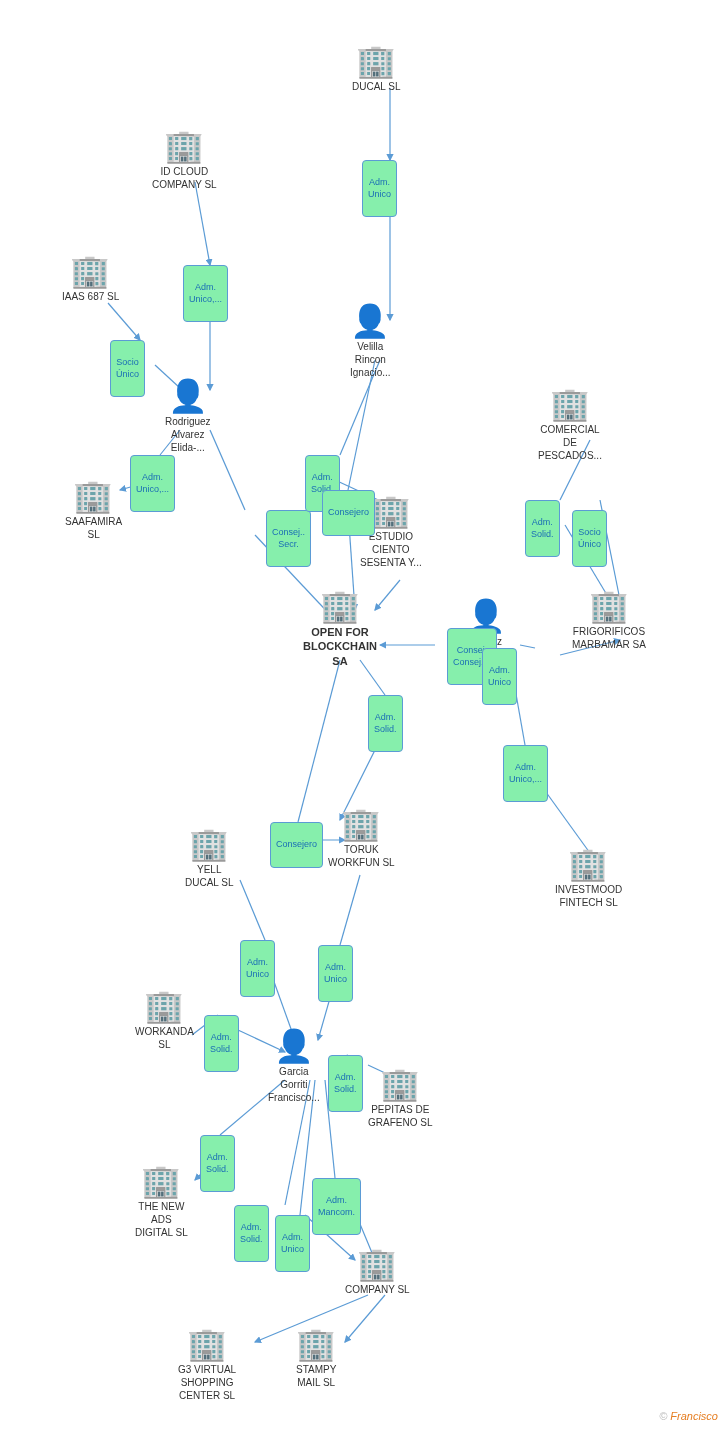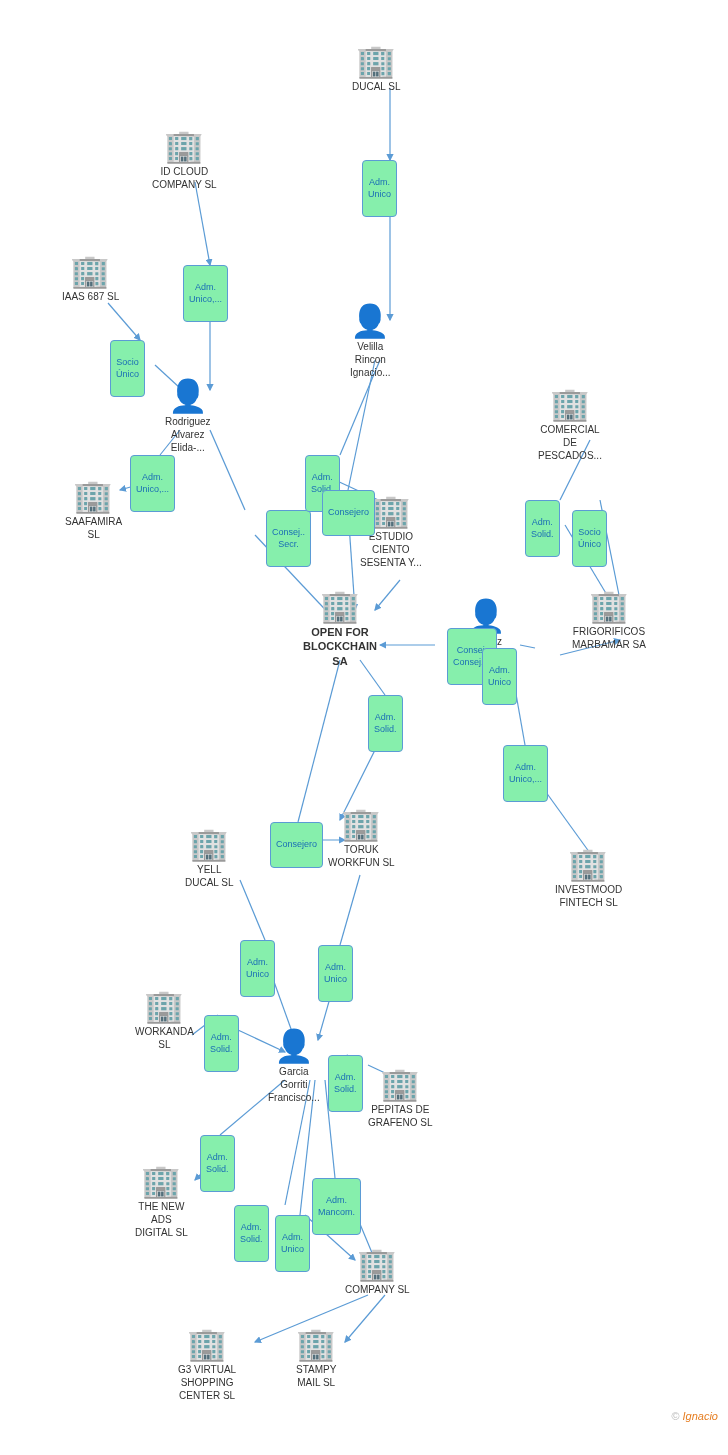--- a/index.html
+++ b/index.html
@@ -285,15 +285,15 @@
   <div class="rel-badge" style="left:240px;top:940px;">Adm.<br>Unico</div>
   <div class="rel-badge" style="left:318px;top:945px;">Adm.<br>Unico</div>
   <div class="rel-badge" style="left:204px;top:1015px;">Adm.<br>Solid.</div>
   <div class="rel-badge" style="left:328px;top:1055px;">Adm.<br>Solid.</div>
   <div class="rel-badge" style="left:200px;top:1135px;">Adm.<br>Solid.</div>
   <div class="rel-badge" style="left:234px;top:1205px;">Adm.<br>Solid.</div>
   <div class="rel-badge" style="left:275px;top:1215px;">Adm.<br>Unico</div>
   <div class="rel-badge" style="left:312px;top:1178px;">Adm.<br>Mancom.</div>
 
   <div class="watermark">
-    © <span>Ignacio</span>
+    © <span>Francisco</span>
   </div>
 </div>
 
 </body></html>

